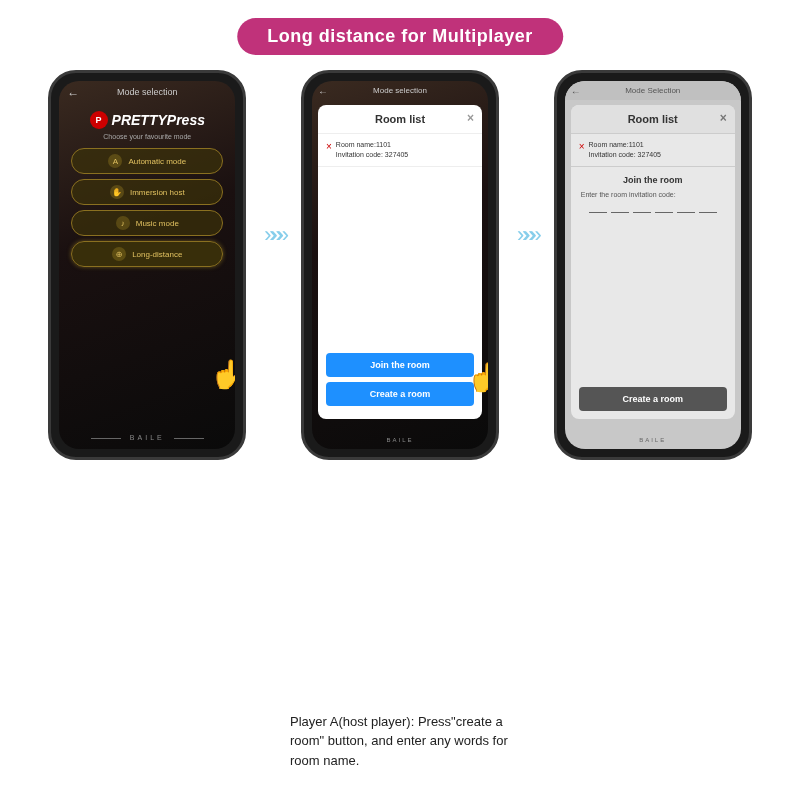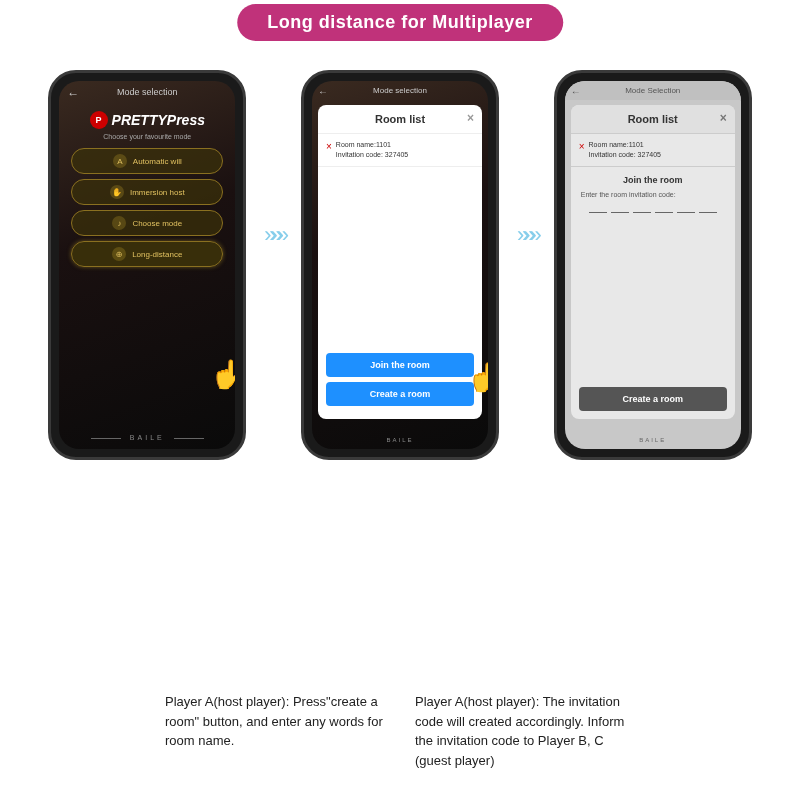--- a/index.html
+++ b/index.html
@@ -8,21 +8,21 @@
       height: 800px;
       background: #ffffff;
       font-family: Arial, sans-serif;
       overflow: hidden;
       position: relative;
     }
 
     
     .header-banner {
       position: absolute;
-      top: 4px;
+      top: 18px;
       left: 50%;
       transform: translateX(-50%);
       background: #c0327a;
       border-radius: 20px;
       padding: 8px 30px;
       white-space: nowrap;
     }
     .header-banner span {
       color: #ffffff;
       font-size: 18px;
@@ -461,29 +461,29 @@
           <span style="color:white;font-size:9px;font-weight:bold;">P</span>
         </div>
         <div class="phone1-logo-text">
           <span>PRETTY</span><span style="color:white;">Press</span>
         </div>
       </div>
       <div class="phone1-subtitle">Choose your favourite mode</div>
 
       <div class="mode-btn">
         <div class="mode-btn-icon">A</div>
-        <span>Automatic will</span>
+        <span>Automatic mode</span>
       </div>
       <div class="mode-btn">
         <div class="mode-btn-icon">✋</div>
         <span>Immersion host</span>
       </div>
       <div class="mode-btn">
         <div class="mode-btn-icon">♪</div>
-        <span>Choose mode</span>
+        <span>Music mode</span>
       </div>
       <div class="mode-btn active-btn">
         <div class="mode-btn-icon">⊕</div>
         <span>Long-distance</span>
       </div>
 
       <div class="phone1-footer">
         <span class="phone1-footer-line"></span>
         <span>BAILE</span>
         <span class="phone1-footer-line"></span>
@@ -575,16 +575,13 @@
       </div>
     </div>
   </div>
 
 </div>
 
 <div class="bottom-text-row">
   <div class="bottom-text-col">
     <p>Player A(host player): Press"create a room" button, and enter any words for room name.</p>
   </div>
-  <div class="bottom-text-col">
-    <p>Player A(host player): The invitation code will created accordingly. Inform the invitation code to Player B, C (guest player)</p>
-  </div>
 </div>
 
 </body></html>

